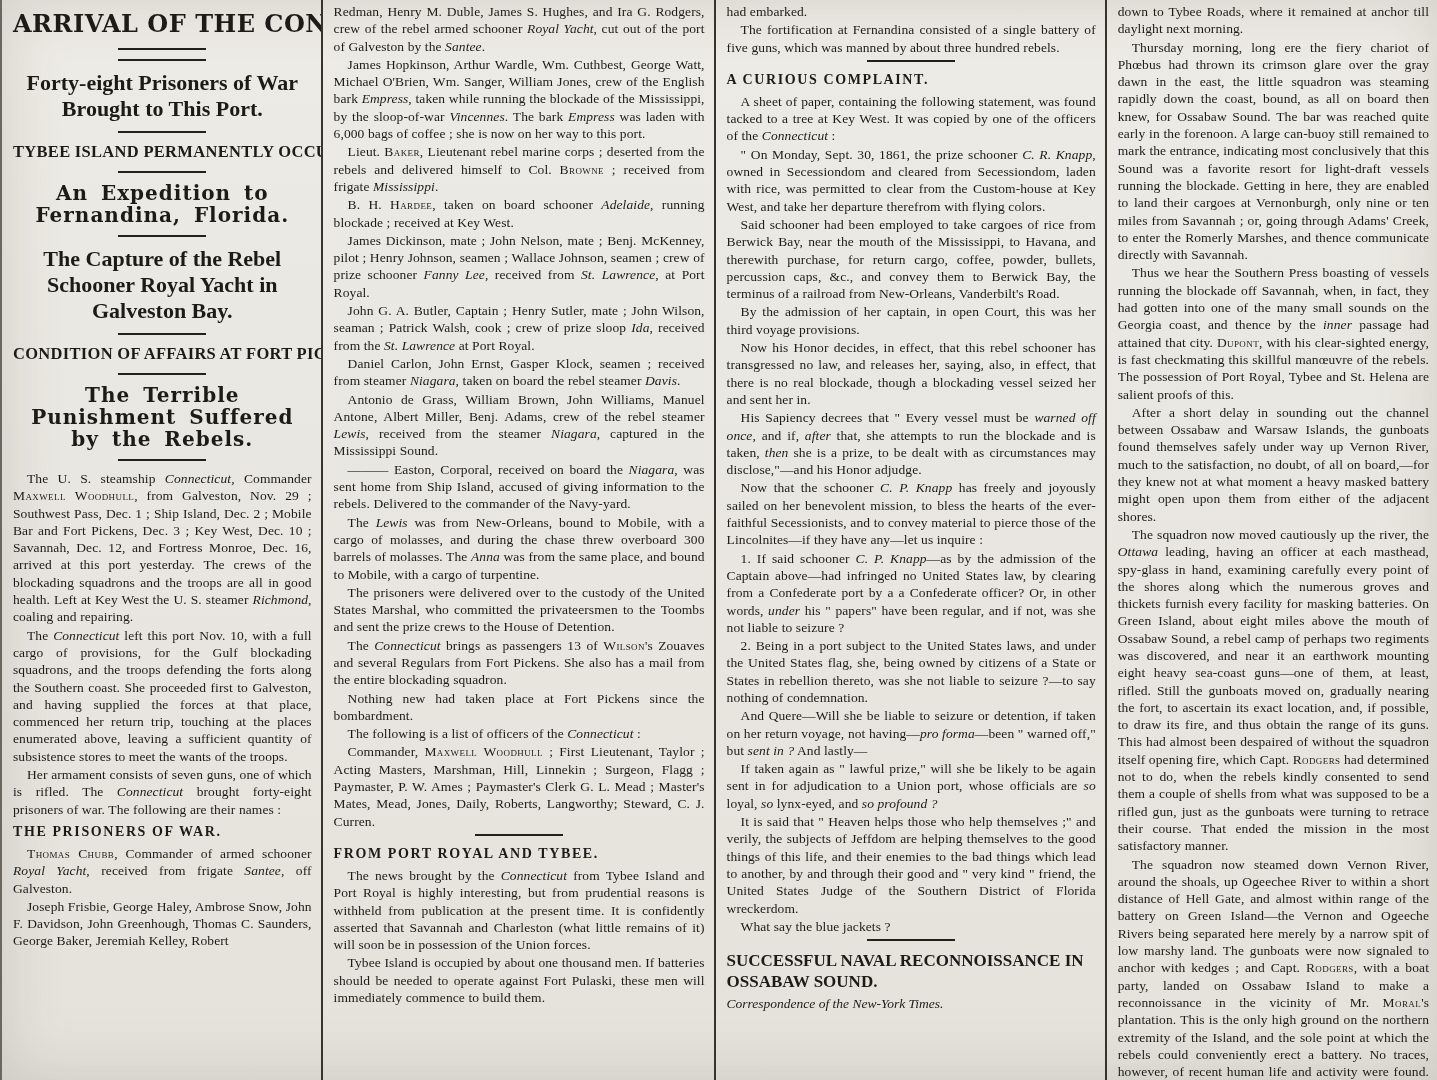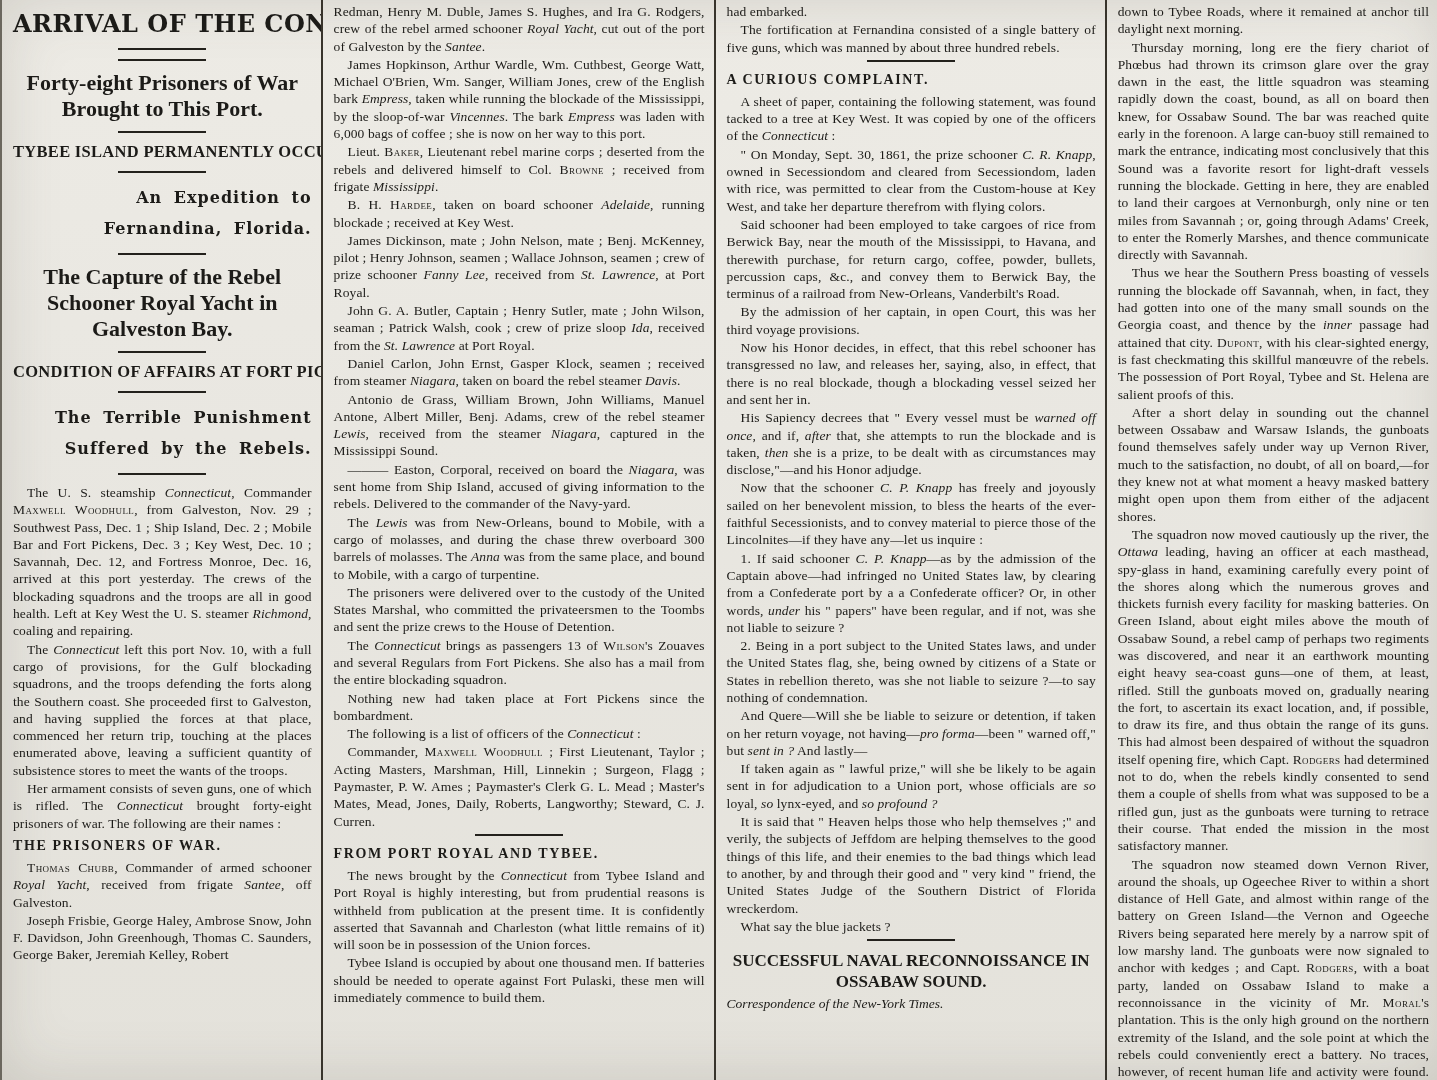--- a/index.html
+++ b/index.html
@@ -50,41 +50,40 @@
   .h2{
     font-weight:bold;
     font-size:22px;
     line-height:26px;
     text-align:center;
     margin:4px 0 2px 0;
   }
   .h2b{
     font-family:"DejaVu Serif", serif;
     font-weight:bold;
-    font-size:16px;
-    line-height:31px;
-    text-align:right;
+    font-size:20px;
+    line-height:22px;
+    text-align:center;
     letter-spacing:1px;
     word-spacing:5px;
     margin:4px 0 2px 0;
   }
   .h3{
     font-weight:bold;
     font-size:16.5px;
     line-height:20px;
     text-align:center;
     letter-spacing:.3px;
     margin:6px 0 4px 0;
     white-space:nowrap;
   }
   .h4{
     font-weight:bold;
     font-size:17px;
     line-height:21px;
-    text-align:center;
     margin:6px 0 3px 0;
   }
   .crosshead{
     font-weight:bold;
     font-size:14px;
     line-height:18px;
     text-align:left;
     letter-spacing:1.6px;
     margin:5px 0 3px 0;
   }

